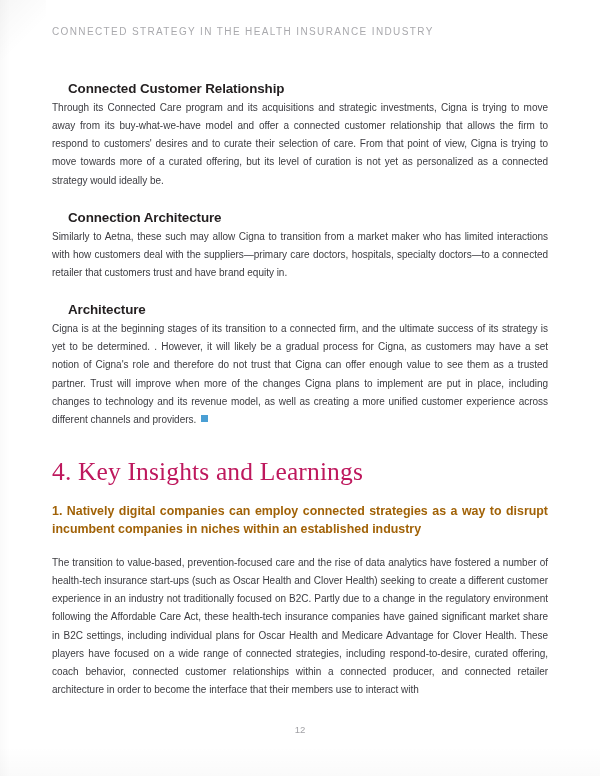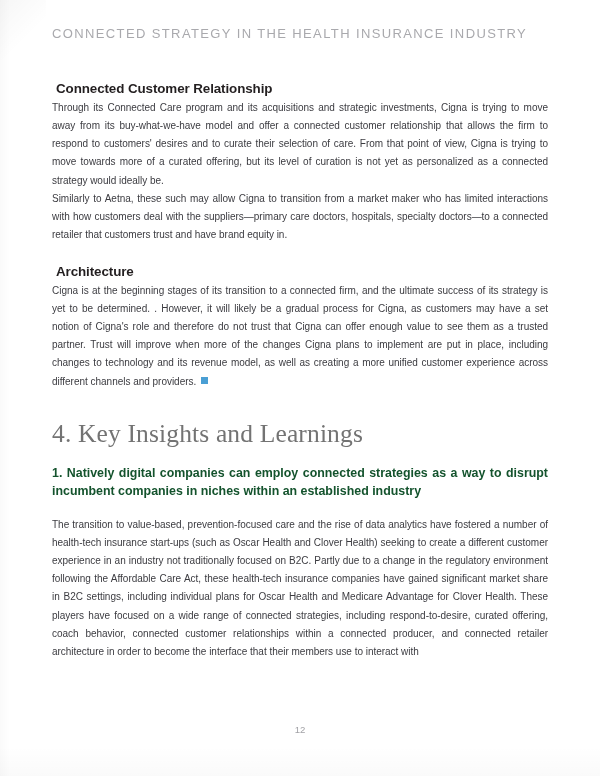--- a/index.html
+++ b/index.html
@@ -43,37 +43,37 @@
     width: 600px;
     height: 30px;
     background: linear-gradient(0deg, rgba(0,0,0,0.02) 0%, rgba(0,0,0,0) 100%);
     pointer-events: none;
   }
 
   .running-head {
     position: absolute;
     left: 52px;
     top: 26px;
-    font-size: 13px;
+    font-size: 10px;
     letter-spacing: 1.38px;
     color: #a9a9ad;
     text-transform: uppercase;
     white-space: nowrap;
     font-weight: 400;
   }
 
   .content {
     position: absolute;
     left: 52px;
     top: 80px;
     width: 496px;
   }
 
   h3.subhead {
-    margin: 0 0 2px 4px;
+    margin: 0 0 2px 16px;
     font-size: 13.4px;
     font-weight: 700;
     color: #231f20;
     letter-spacing: -0.1px;
     line-height: 1.28;
   }
   h3.subhead.spaced {
     margin-top: 19px;
   }
 
@@ -94,30 +94,30 @@
     background: #4a9fd4;
     vertical-align: 1px;
     margin-left: 5px;
   }
 
   h1.section-title {
     margin: 28px 0 0 0;
     font-family: "Liberation Serif", serif;
     font-size: 25.5px;
     font-weight: 400;
-    color: #737373;
+    color: #be185d;
     letter-spacing: 0.15px;
     line-height: 1.2;
   }
 
   h2.insight-head {
     margin: 16px 0 16px 0;
     font-size: 12.4px;
     font-weight: 700;
-    color: #14532d;
+    color: #a16207;
     line-height: 17.4px;
     text-align: justify;
     text-justify: inter-word;
   }
 
   p.final-para {
     margin: 16px 0 0 0;
   }
 
   .page-number {
@@ -140,20 +140,21 @@
   <div class="corner-shade"></div>
   <div class="edge-shade-bottom"></div>
 
   <div class="running-head">Connected Strategy in the Health Insurance Industry</div>
 
   <div class="content">
 
     <h3 class="subhead">Connected Customer Relationship</h3>
     <p class="body">Through its Connected Care program and its acquisitions and strategic investments, Cigna is trying to move away from its buy-what-we-have model and offer a connected customer relationship that allows the firm to respond to customers' desires and to curate their selection of care. From that point of view, Cigna is trying to move towards more of a curated offering, but its level of curation is not yet as personalized as a connected strategy would ideally be.</p>
 
+    <h3 class="subhead spaced">Connection Architecture</h3>
     <p class="body">Similarly to Aetna, these such may allow Cigna to transition from a market maker who has limited interactions with how customers deal with the suppliers—primary care doctors, hospitals, specialty doctors—to a connected retailer that customers trust and have brand equity in.</p>
 
     <h3 class="subhead spaced">Architecture</h3>
     <p class="body"><span>Cigna is at the beginning stages of its transition to a connected firm, and the ultimate success of its strategy is yet to be determined. . However, it will likely be a gradual process for Cigna, as customers may have a set notion of Cigna's role and therefore do not trust that Cigna can offer enough value to see them as a trusted partner. Trust will improve when more of the changes Cigna plans to implement are put in place, including changes to technology and its revenue model, as well as creating a more unified customer experience across different channels and providers.</span><span class="endmark"></span></p>
 
     <h1 class="section-title">4. Key Insights and Learnings</h1>
 
     <h2 class="insight-head">1. Natively digital companies can employ connected strategies as a way to disrupt incumbent companies in niches within an established industry</h2>
 
     <p class="body final-para">The transition to value-based, prevention-focused care and the rise of data analytics have fostered a number of health-tech insurance start-ups (such as Oscar Health and Clover Health) seeking to create a different customer experience in an industry not traditionally focused on B2C.  Partly due to a change in the regulatory environment following the Affordable Care Act, these health-tech insurance companies have gained significant market share in B2C settings, including individual plans for Oscar Health and Medicare Advantage for Clover Health. These players have focused on a wide range of connected strategies, including respond-to-desire, curated offering, coach behavior, connected customer relationships within a connected producer, and connected retailer architecture in order to become the interface that their members use to interact with</p>

